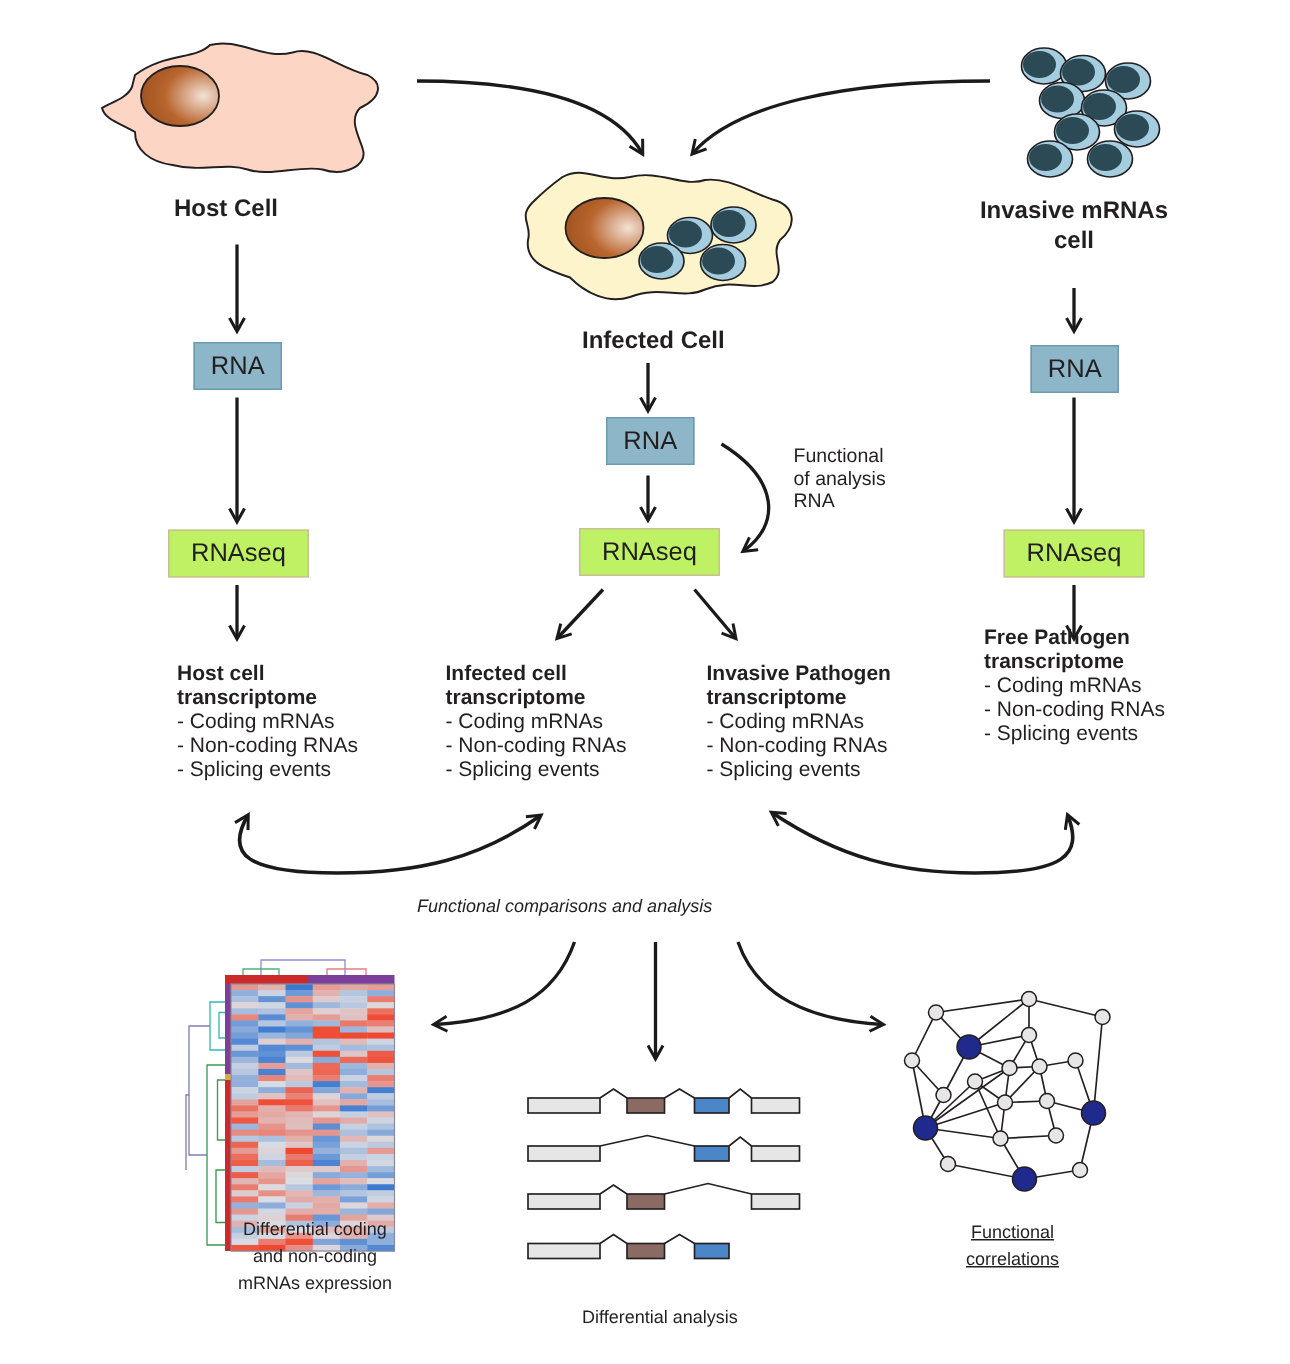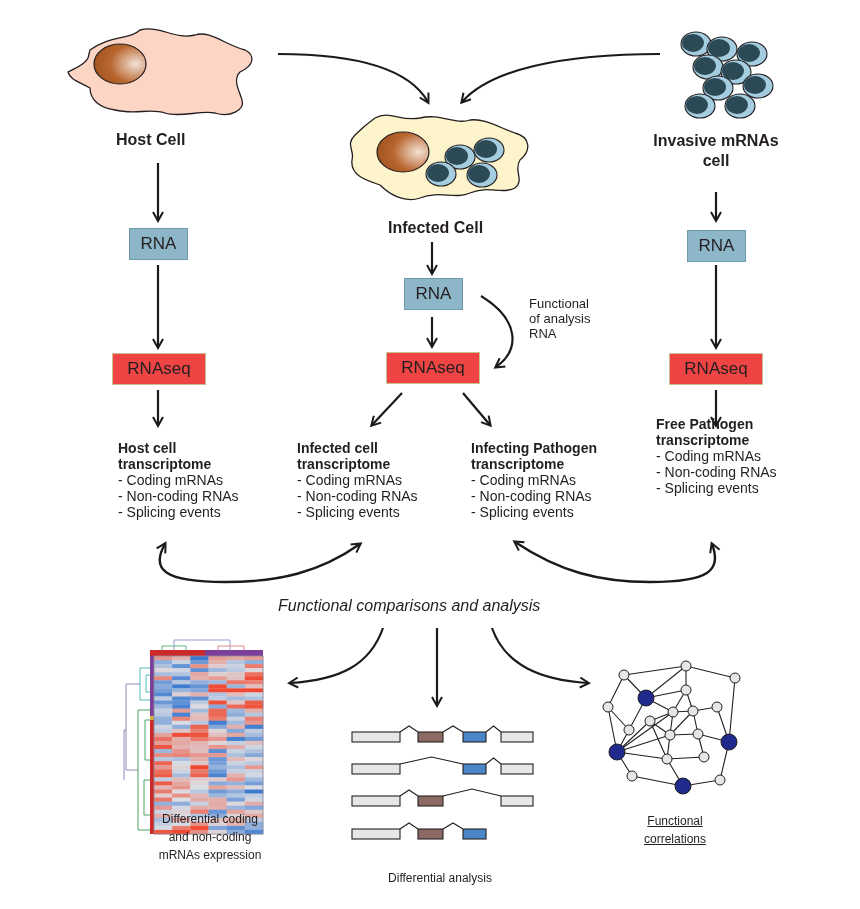--- a/index.html
+++ b/index.html
@@ -2,27 +2,27 @@
 <html><head>
 <meta charset="utf-8">
 <style>
   html, body { margin:0; padding:0; background:#ffffff; }
   body { width:860px; height:909px; position:relative; overflow:hidden; font-family:"Liberation Sans", sans-serif; color:#231f20; }
   svg.canvas { position:absolute; left:0; top:0; width:860px; height:909px; }
   .lbl { position:absolute; white-space:nowrap; }
   .cell-title { font-size:16px; font-weight:bold; text-align:center; }
   .box { position:absolute; box-sizing:border-box; display:flex; align-items:center; justify-content:center; font-size:17px; color:#231f20; }
   .rna { background:#8db6c8; border:1px solid #6c9bb0; }
-  .seq { background:#ef4444; border:1px solid #c9bf93; }
+  .seq { background:#bef264; border:1px solid #c9bf93; }
   .tx { position:absolute; font-size:14px; line-height:16px; }
   .tx .h { font-weight:bold; display:block; }
   .tx .i { display:block; }
   .note { position:absolute; font-size:13px; line-height:15px; }
   .caption { position:absolute; font-size:12px; line-height:18px; text-align:center; }
-  .italic { font-style:italic; font-size:16px; }
+  .italic { font-style:italic; font-size:12px; }
 </style>
 </head>
 <body>
 
 <svg class="canvas" viewBox="0 0 860 909">
   <defs>
     <marker id="ah" viewBox="0 0 12 12" refX="9" refY="6" markerWidth="12" markerHeight="12" orient="auto-start-reverse" markerUnits="userSpaceOnUse">
       <path d="M1,1 L10,6 L1,11" fill="none" stroke="#1a1a1a" stroke-width="2"></path>
     </marker>
     <radialGradient id="nucG" cx="0.8" cy="0.5" r="0.9">
@@ -532,21 +532,21 @@
   <span class="i">- Splicing events</span>
 </div>
 <div class="tx" style="left:297px;top:440px;">
   <span class="h">Infected cell</span>
   <span class="h">transcriptome</span>
   <span class="i">- Coding mRNAs</span>
   <span class="i">- Non-coding RNAs</span>
   <span class="i">- Splicing events</span>
 </div>
 <div class="tx" style="left:471px;top:440px;">
-  <span class="h">Infecting Pathogen</span>
+  <span class="h">Invasive Pathogen</span>
   <span class="h">transcriptome</span>
   <span class="i">- Coding mRNAs</span>
   <span class="i">- Non-coding RNAs</span>
   <span class="i">- Splicing events</span>
 </div>
 <div class="tx" style="left:656px;top:416px;">
   <span class="h">Free Pathogen</span>
   <span class="h">transcriptome</span>
   <span class="i">- Coding mRNAs</span>
   <span class="i">- Non-coding RNAs</span>

